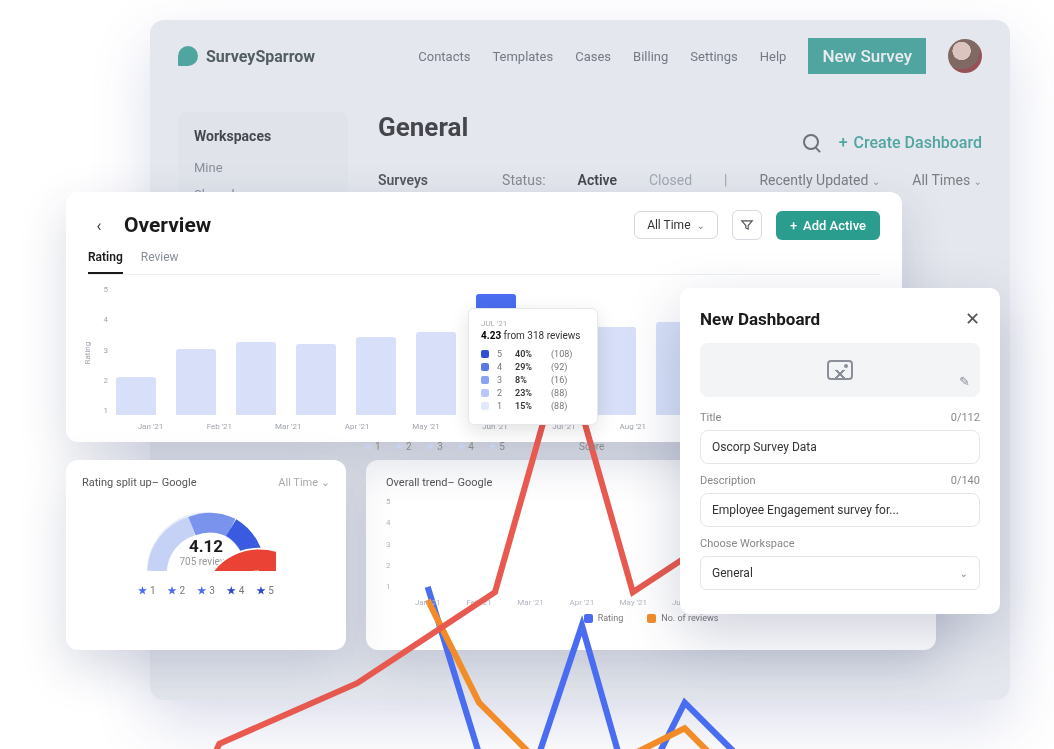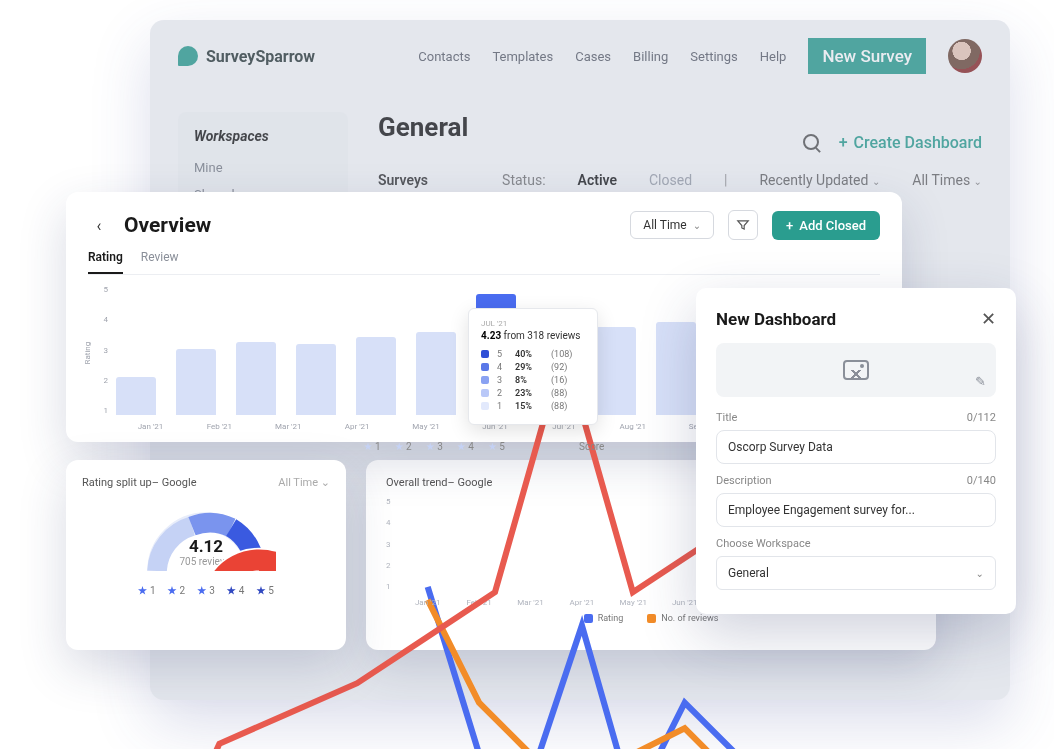--- a/index.html
+++ b/index.html
@@ -12,21 +12,21 @@
   }
   .bg-overlay { position:absolute; inset:0; background: rgba(180,185,205,0.28); border-radius:14px; pointer-events:none; z-index:1; }
   .bg-header { display:flex; align-items:center; padding: 18px 28px; }
   .logo { display:flex; align-items:center; gap:8px; font-weight:700; color:#2b3a3a; font-size:16px; }
   .logo-icon { width:20px; height:20px; background:#2a9d8f; border-radius:50% 50% 50% 5%; position:relative; }
   .bg-nav { margin-left:auto; display:flex; align-items:center; gap:22px; font-size:13px; color:#5a5f6a; }
   .new-survey-btn { background:#2a9d8f; color:#fff; padding:8px 14px; border-radius:0; font-size:17px; font-weight:500; cursor:pointer; }
   .avatar { width:34px; height:34px; border-radius:50%; background: radial-gradient(circle at 40% 35%, #e9c8b8 30%, #6c4a3b 31% 60%, #8b2a2a 61%); }
   .bg-body { display:flex; padding: 20px 28px; gap: 30px; }
   .bg-sidebar { width: 170px; background:#f2f4f6; border-radius:8px; padding:16px; }
-  .bg-sidebar h4 { font-size:14px; color:#1a1a1a; margin-bottom:16px; font-weight:700;font-style:italic; }
+  .bg-sidebar h4 { font-size:14px; color:#1a1a1a; margin-bottom:16px; font-weight:700; }
   .bg-sidebar div { font-size:13px; color:#7a7f88; margin-bottom:12px; }
   .bg-main { flex:1; }
   .bg-main h1 { font-size:26px; font-weight:700; color:#1a1a1a; margin-bottom:30px; }
   .bg-main-row { display:flex; align-items:flex-end; gap:32px; font-size:14px; }
   .bg-main-row .spacer { flex:1; }
   .status-active { color:#1a1a1a; font-weight:600; }
   .status-closed { color:#9ca1ab; }
   .create-dash-link { color:#2a9d8f; font-weight:500; display:flex; align-items:center; gap:6px; }
   .search-icon { width:16px; height:16px; border:2px solid #555; border-radius:50%; position:relative; }
   .search-icon::after { content:''; position:absolute; width:6px; height:2px; background:#555; transform:rotate(45deg); bottom:-3px; right:-4px; }
@@ -97,21 +97,21 @@
   .tc-y { position:absolute; left:0; top:0; bottom:16px; display:flex; flex-direction:column; justify-content:space-between; font-size:8px; color:#b0b4be; }
   .tc-x { position:absolute; left:16px; right:0; bottom:0; display:flex; font-size:8px; color:#b0b4be; }
   .tc-x span { flex:1; text-align:center; }
   .tc-svg { position:absolute; left:16px; right:0; top:0; bottom:16px; }
   .tc-legend { display:flex; justify-content:center; gap:24px; font-size:9px; color:#777; margin-top:6px; }
   .tc-legend .sw { display:inline-block; width:9px; height:9px; border-radius:2px; vertical-align:middle; margin-right:5px; }
   .tc-right-axis { position:absolute; right:-10px; bottom:20px; font-size:8px; color:#b0b4be; }
 
   
   .modal {
-    position:absolute; top:288px; right:38px; width:320px; background:#fff; border-radius:10px;
+    position:absolute; top:288px; right:54px; width:320px; background:#fff; border-radius:10px;
     box-shadow:0 20px 56px rgba(40,50,100,0.22); padding:20px 20px 24px; z-index:5;
   }
   .modal-head { display:flex; justify-content:space-between; align-items:center; margin-bottom:14px; }
   .modal-title { font-size:17px; font-weight:700; color:#1a1a1a; }
   .close-x { font-size:18px; color:#555; cursor:pointer; }
   .img-drop { background:#f2f4f6; border-radius:8px; height:54px; display:flex; align-items:center; justify-content:center; position:relative; margin-bottom:14px; }
   .img-icon { width:26px; height:20px; border:2px solid #8a8f99; border-radius:4px; position:relative; }
   .img-icon::before { content:''; position:absolute; top:2px; right:3px; width:4px; height:4px; background:#8a8f99; border-radius:50%; }
   .img-icon::after { content:''; position:absolute; bottom:0; left:2px; right:2px; height:8px; background:linear-gradient(135deg, transparent 45%, #8a8f99 46% 54%, transparent 55%), linear-gradient(45deg, transparent 45%, #8a8f99 46% 54%, transparent 55%); }
   .edit-ic { position:absolute; right:10px; bottom:8px; color:#8a8f99; font-size:13px; cursor:pointer; }
@@ -180,21 +180,21 @@
         <span>All Time</span>
         <span class="chev">⌄</span>
       </span>
     <span class="filter-btn">
       <svg width="14" height="14" viewBox="0 0 24 24" fill="none" stroke="#555" stroke-width="2">
           <path d="M3 5h18l-7 8v6l-4-2v-4z"></path>
         </svg>
     </span>
     <span class="add-widget-btn">
         <span>+</span>
-        <span>Add Closed</span>
+        <span>Add Active</span>
       </span>
   </div>
   <div class="ov-tabs">
     <span class="ov-tab active">Rating</span>
     <span class="ov-tab">Review</span>
   </div>
   <div class="ov-chart">
     <span class="ov-ylabel">Rating</span>
     <div class="ov-y" id="ov-y">
         <span>5</span>

